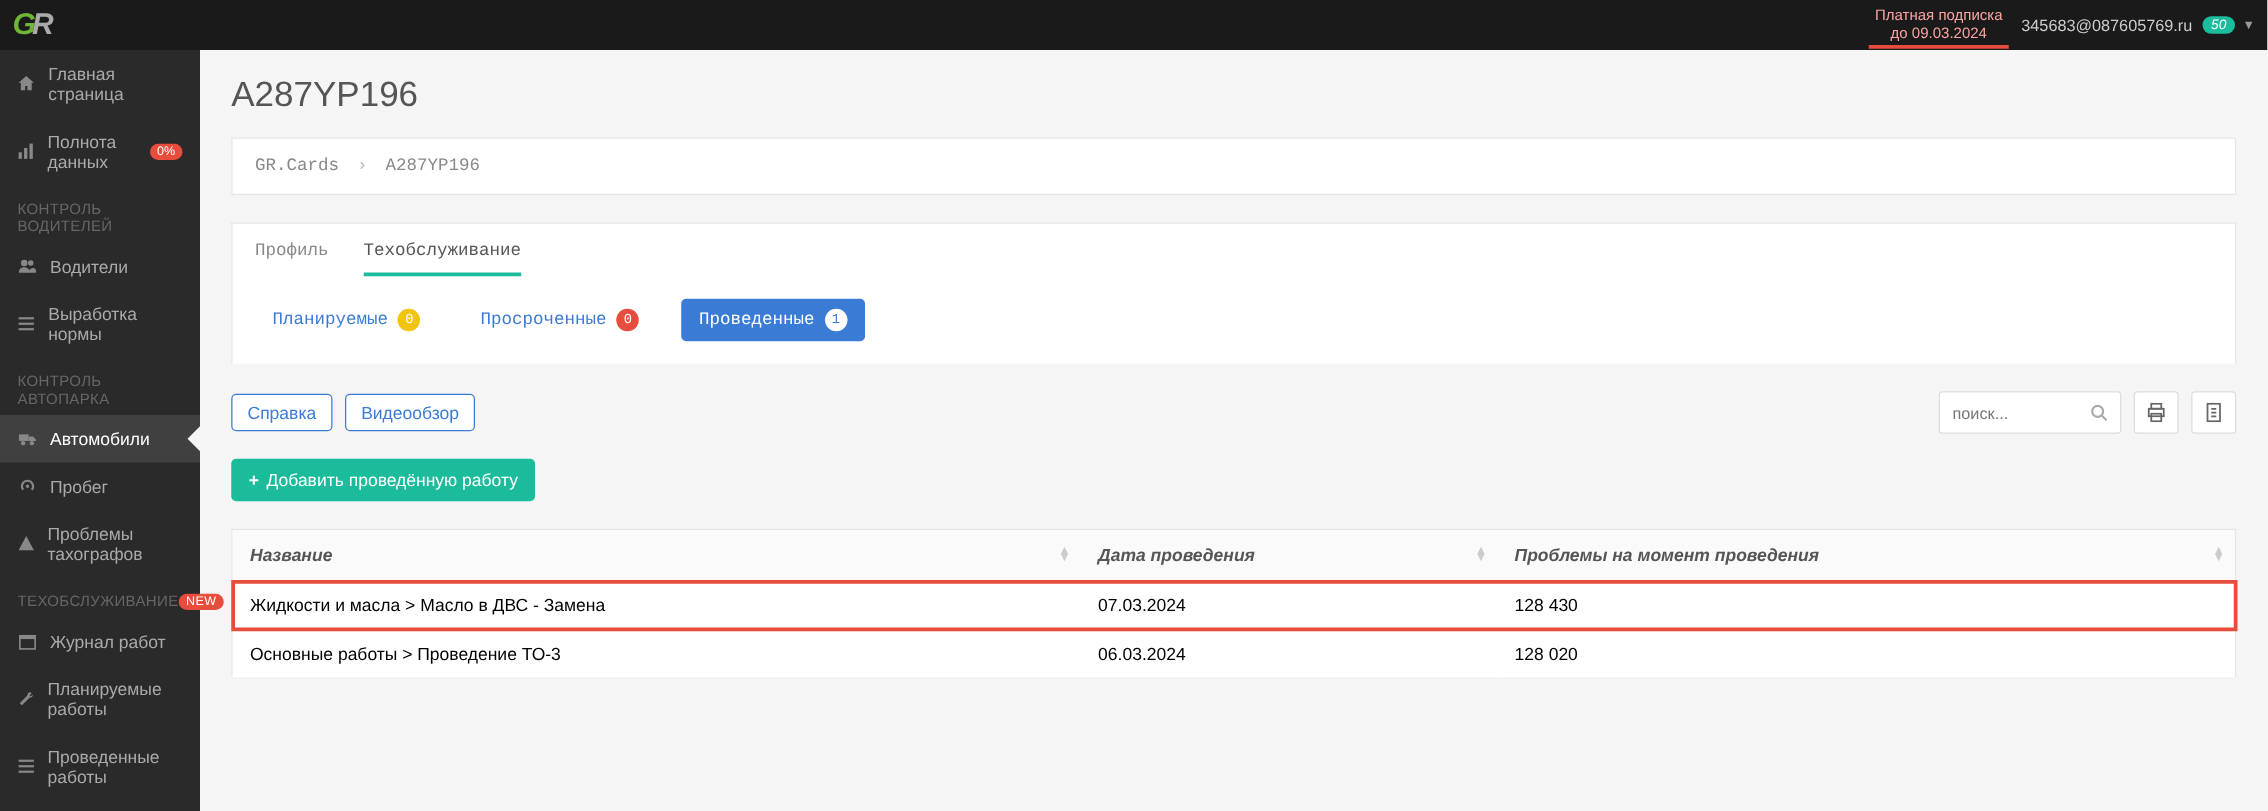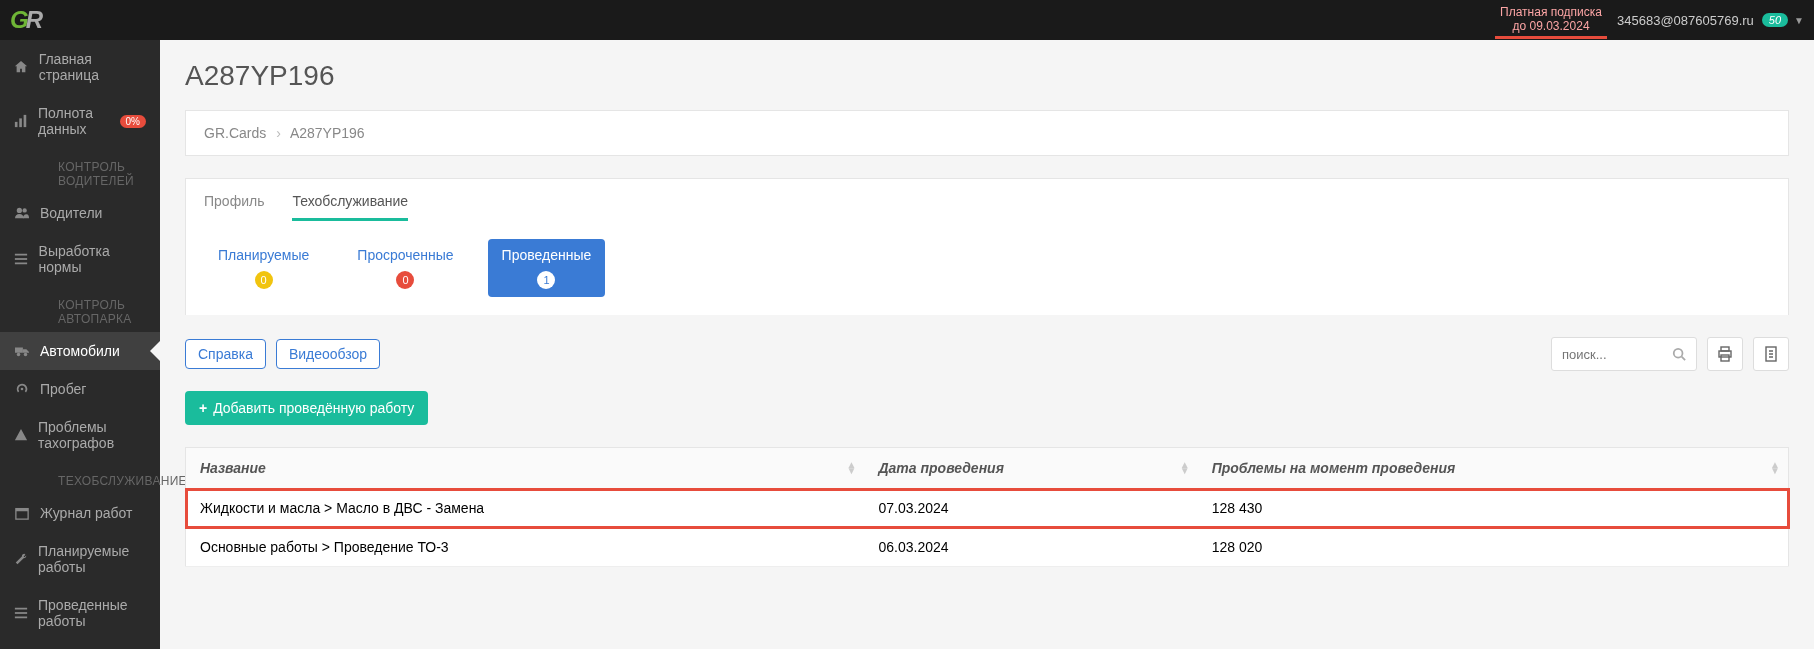--- a/index.html
+++ b/index.html
@@ -14,41 +14,41 @@
   .sub-info::after { content: ""; position: absolute; bottom: -3px; left: -5px; right: -5px; height: 3px; background: #e74c3c; }
   .user-email { color: #ccc; font-size: 13px; margin-right: 8px; }
   .user-badge { background: #1abc9c; color: #fff; border-radius: 9px; padding: 1px 7px; font-size: 11px; font-style: italic; }
   .caret-down { color: #999; margin-left: 6px; font-size: 10px; }
   
   .layout { display: flex; }
   .sidebar { width: 160px; background: #2a2a2a; min-height: calc(100vh - 40px); padding-top: 0; }
   .side-item { display: flex; align-items: center; gap: 10px; padding: 11px 14px; color: #aaa; cursor: pointer; font-size: 14px; position: relative; }
   .side-item.active { background: #404040; color: #fff; }
   .side-item.active::after { content: ""; position: absolute; right: 0; top: 50%; transform: translateY(-50%); border: 10px solid transparent; border-right-color: #f5f5f5; }
-  .side-section { padding: 12px 14px 6px; color: #666; font-size: 12px; letter-spacing: .3px; margin-left: 44px; }
+  .side-section { padding: 12px 14px 6px; color: #666; font-size: 12px; letter-spacing: .3px; }
   .side-icon { width: 16px; display: inline-flex; justify-content: center; color: #888; }
   .side-badge { margin-left: auto; font-size: 10px; padding: 1px 6px; border-radius: 8px; }
   .side-badge.pct { background: #e74c3c; color: #fff; }
   .side-badge.new { background: #e74c3c; color: #fff; }
   
   .main { flex: 1; padding: 20px 25px; }
   .page-title { font-size: 28px; color: #555; font-weight: 400; margin-bottom: 18px; }
   
-  .card { background: #fff; border: 1px solid #e5e5e5; margin-bottom: 22px; }
+  .card { background: #fff; border: 1px solid #e5e5e5; margin-bottom: 22px; font-family: Liberation Mono, monospace; }
   .breadcrumb { padding: 14px 18px; color: #888; font-size: 14px; }
   .breadcrumb a { color: #888; text-decoration: none; }
   .breadcrumb .sep { margin: 0 6px; color: #bbb; }
   
   .tabs { display: flex; gap: 28px; padding: 0 18px; border-bottom: 0; }
   .tab { padding: 14px 0 12px; color: #888; cursor: pointer; position: relative; }
   .tab.active { color: #555; }
   .tab.active::after { content: ""; position: absolute; left: 0; right: 0; bottom: 0; height: 3px; background: #1abc9c; }
   
   .filter-row { display: flex; gap: 20px; padding: 18px; }
-  .filter-btn { display: inline-flex; align-items: center; gap: 8px; padding: 8px 14px; border-radius: 4px; color: #3a7bd5; cursor: pointer; font-size: 14px; flex-direction: column; }
+  .filter-btn { display: inline-flex; align-items: center; gap: 8px; padding: 8px 14px; border-radius: 4px; color: #3a7bd5; cursor: pointer; font-size: 14px; }
   .filter-btn.active { background: #3a7bd5; color: #fff; }
   .filter-count { display: inline-flex; align-items: center; justify-content: center; min-width: 18px; height: 18px; border-radius: 9px; font-size: 11px; color: #fff; padding: 0 5px; }
   .cnt-yellow { background: #f1c40f; }
   .cnt-red { background: #e74c3c; }
   .cnt-blue { background: #fff; color: #3a7bd5; }
   
   .tool-row { display: flex; align-items: center; gap: 10px; margin-bottom: 20px; }
   .btn-outline { border: 1px solid #3a7bd5; color: #3a7bd5; background: #fff; padding: 6px 12px; border-radius: 4px; cursor: pointer; font-size: 14px; }
   .tool-spacer { flex: 1; }
   .search-box { display: flex; align-items: center; border: 1px solid #ddd; border-radius: 3px; background: #fff; padding: 0; height: 34px; }

